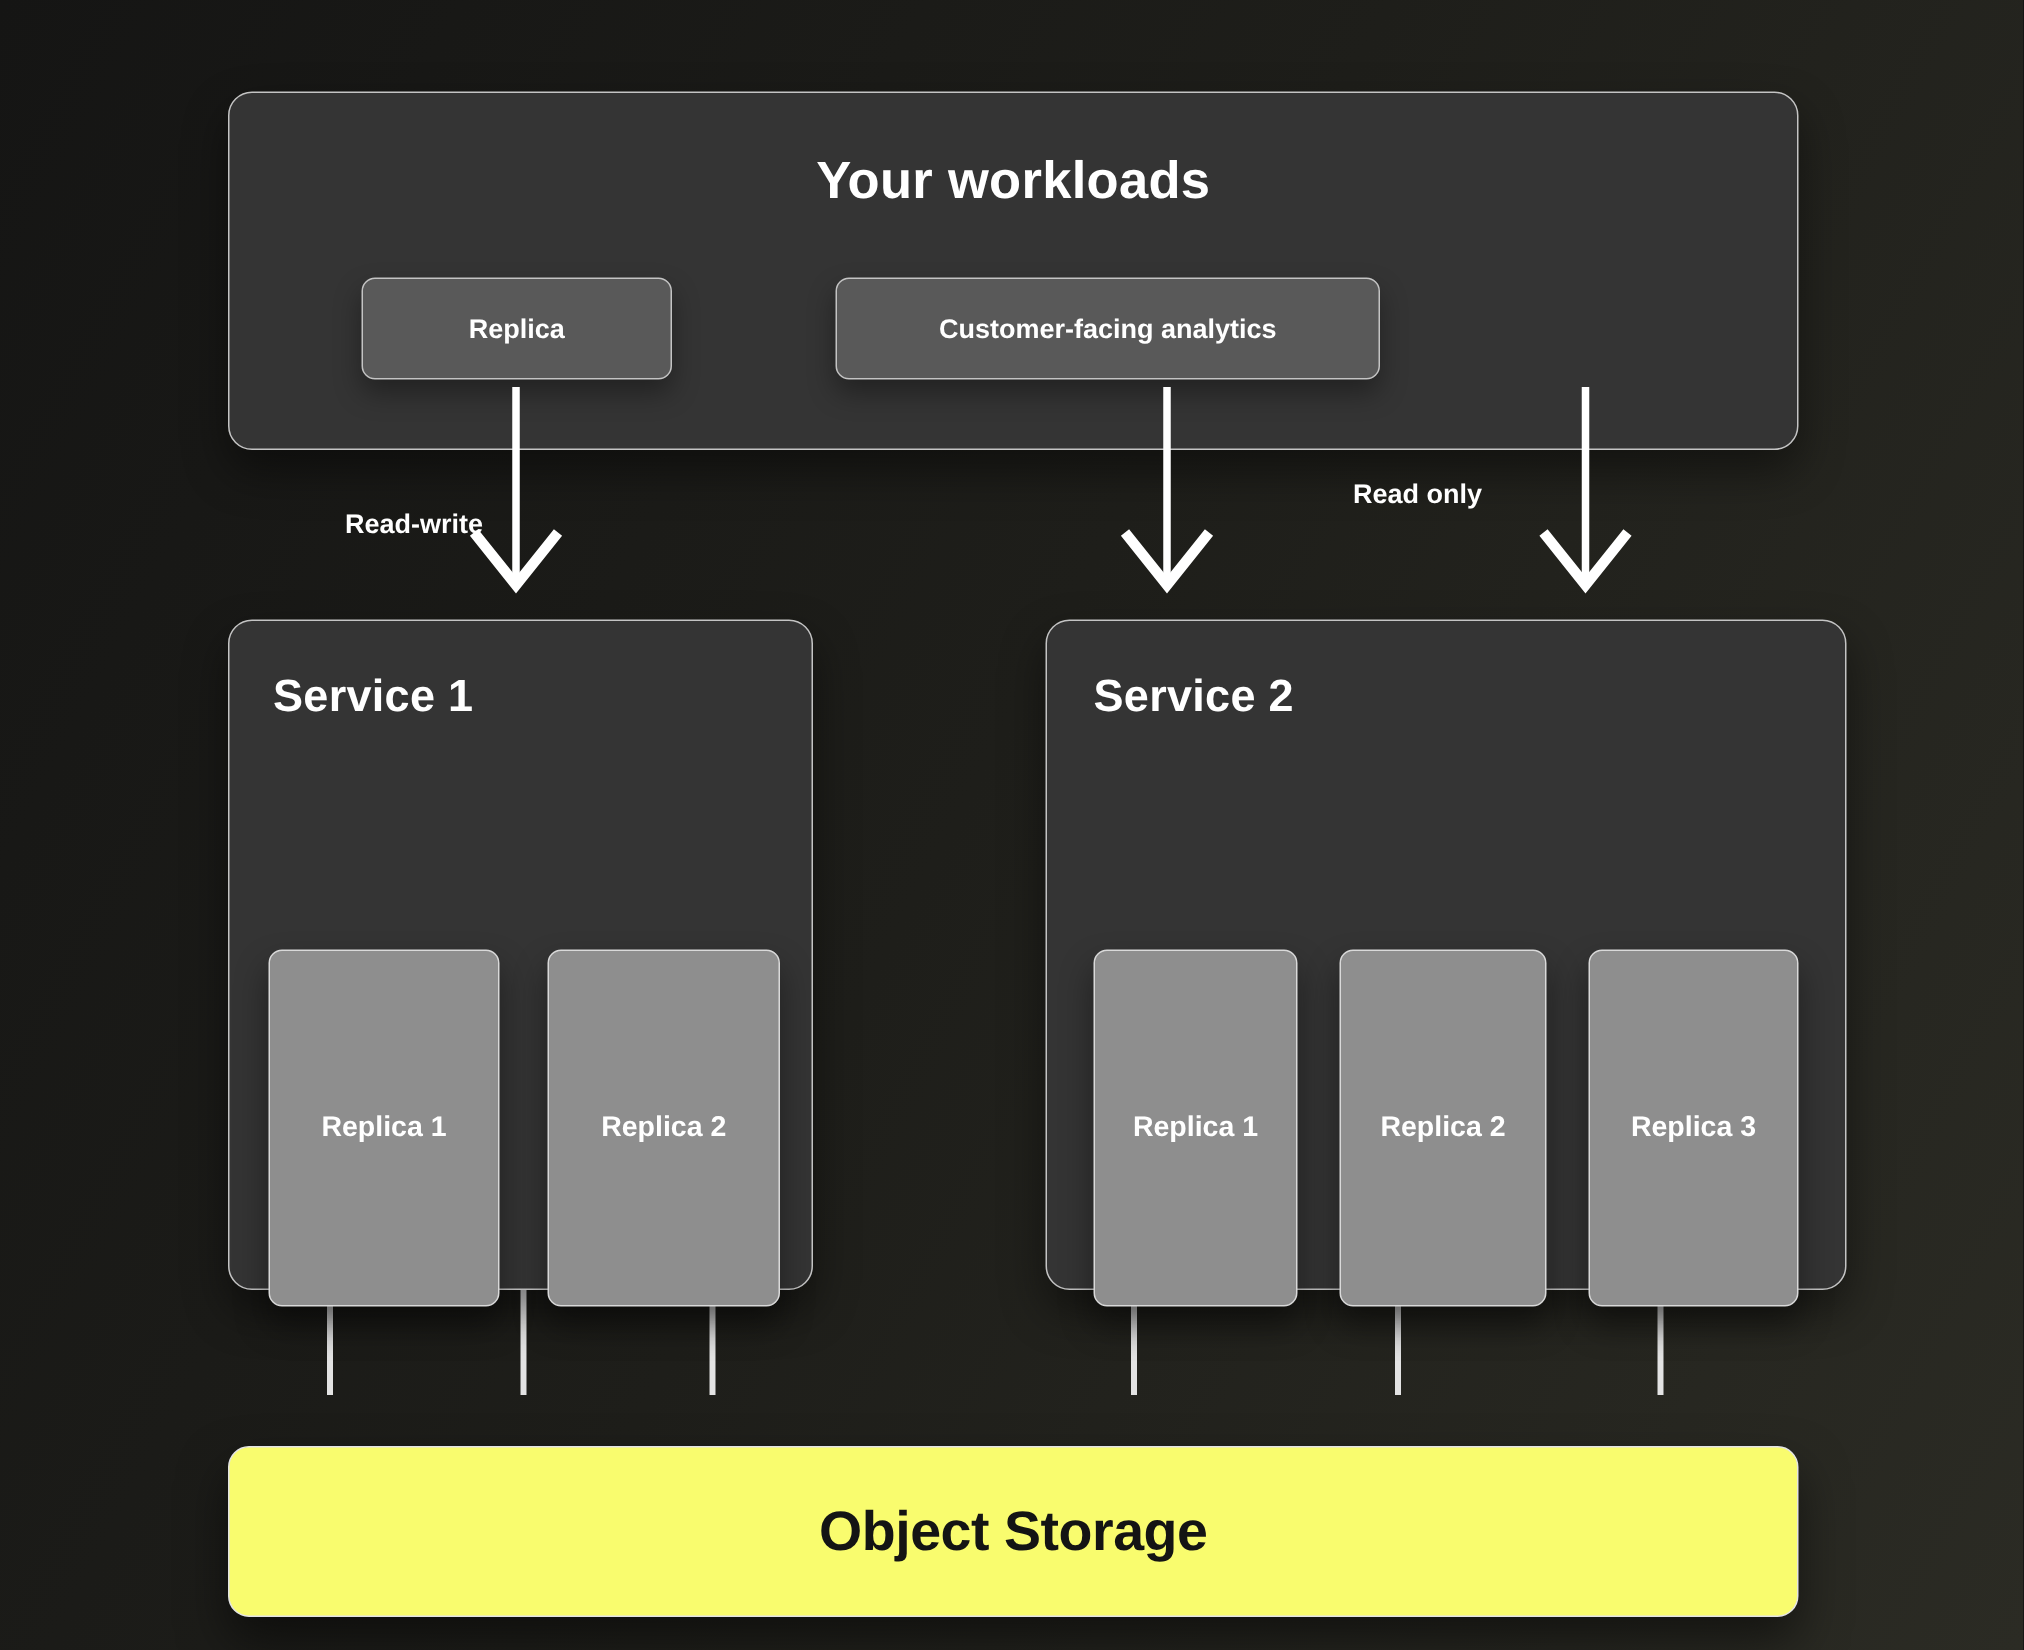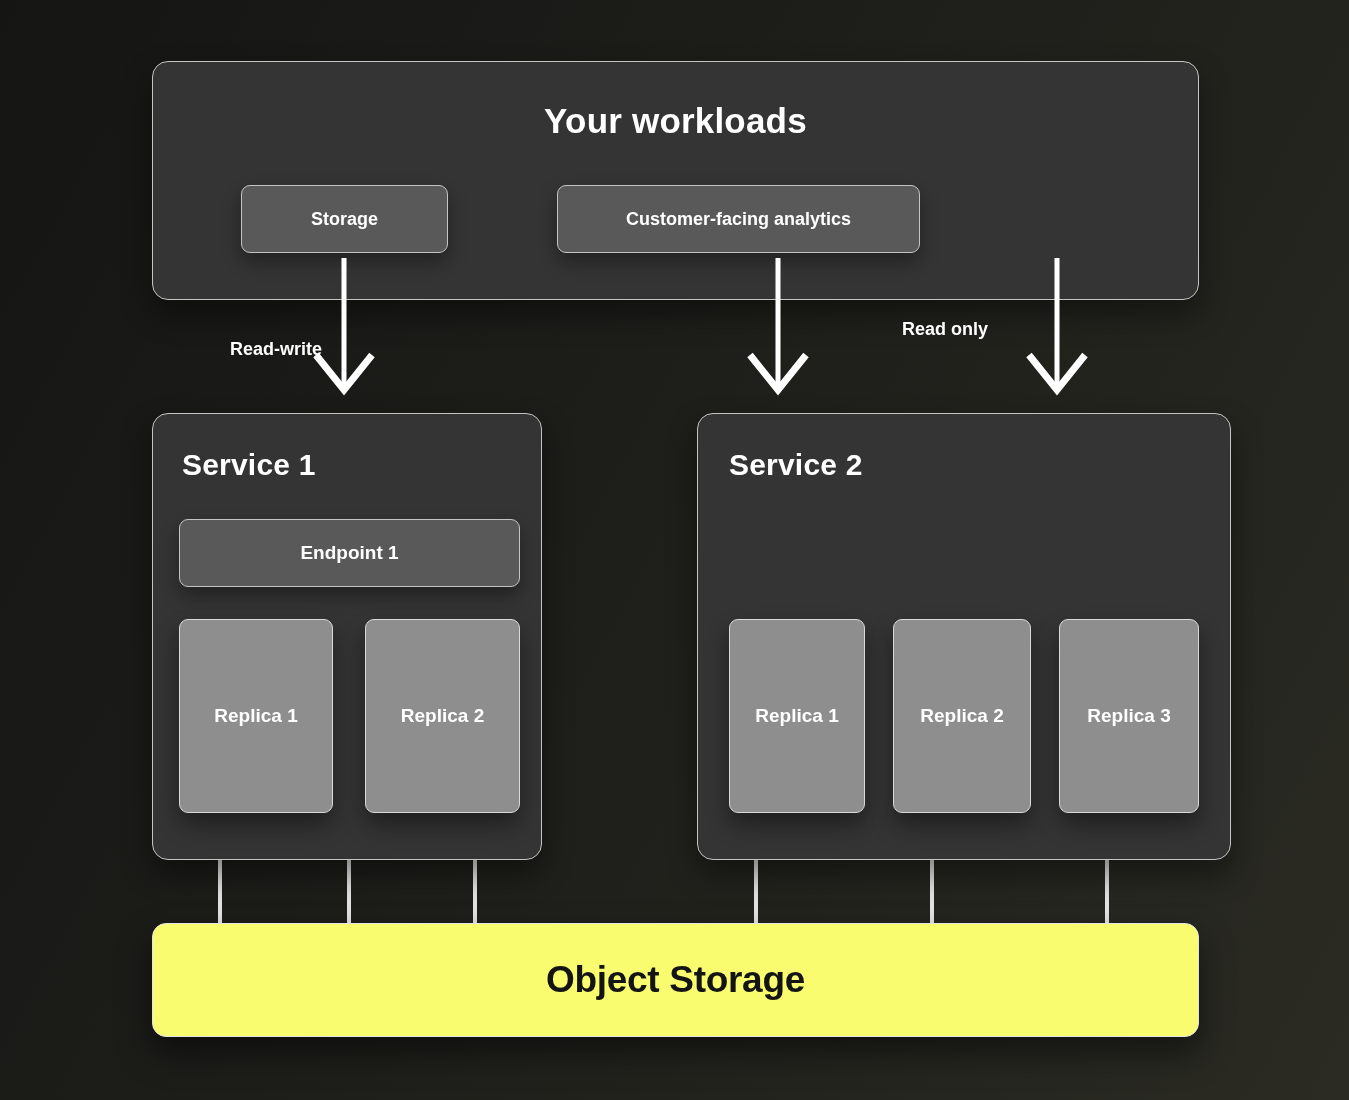--- a/index.html
+++ b/index.html
@@ -63,31 +63,31 @@
     background:var(--chip-fill); border:1.5px solid var(--chip-border); border-radius:9px;
     font-size:19px; font-weight:bold; box-sizing:border-box;
     box-shadow:0 9px 18px rgba(0,0,0,0.35); top:105px; height:68px;
   }
   .service-1 .endpoint{left:26px; width:341px;}
   .service-2 .endpoint{left:30px; width:471px;}
 
   .replica{
     position:absolute; display:flex; align-items:center; justify-content:center;
     background:var(--replica-fill); border:1.5px solid var(--replica-border); border-radius:9px;
-    font-size:19px; font-weight:bold; box-sizing:border-box; top:205px; height:194px;
+    font-size:19px; font-weight:bold; box-sizing:border-box; top:219px; height:238px;
     box-shadow:0 12px 22px rgba(0,0,0,0.4);
   }
   .service-1 .replica-1{left:26px; width:154px;}
   .service-1 .replica-2{left:212px; width:155px;}
   .service-2 .replica-1{left:31px; width:136px;}
   .service-2 .replica-2{left:195px; width:138px;}
   .service-2 .replica-3{left:361px; width:140px;}
 
   .storage-bar{
-    position:absolute; left:152px; top:923px; width:1047px; height:114px; z-index:1;
+    position:absolute; left:152px; top:964px; width:1047px; height:114px; z-index:1;
     display:flex; align-items:center; justify-content:center;
     background:var(--storage-fill); border:1.5px solid var(--storage-border); border-radius:14px;
     color:var(--storage-text); font-size:37px; font-weight:bold; letter-spacing:-0.3px;
     box-shadow:0 16px 32px rgba(0,0,0,0.5); box-sizing:border-box;
   }
 </style>
 </head>
 <body>
 
 <div class="canvas">
@@ -96,21 +96,21 @@
     <line class="connector-line" x1="220" y1="850" x2="220" y2="930"></line>
     <line class="connector-line" x1="349" y1="850" x2="349" y2="930"></line>
     <line class="connector-line" x1="475" y1="850" x2="475" y2="930"></line>
     <line class="connector-line" x1="756" y1="850" x2="756" y2="930"></line>
     <line class="connector-line" x1="932" y1="850" x2="932" y2="930"></line>
     <line class="connector-line" x1="1107" y1="850" x2="1107" y2="930"></line>
   </svg>
 
   <section class="panel workloads-panel">
     <h1 class="panel-title">Your workloads</h1>
-    <div class="chip chip-writes">Storage</div>
+    <div class="chip chip-writes">Replica</div>
     <div class="chip chip-analytics">Customer-facing analytics</div>
   </section>
 
   <div class="edge-label label-read-write">Read-write</div>
   <div class="edge-label label-read-only">Read only</div>
 
   <svg class="layer arrow-layer" viewBox="0 0 1349 1100">
     <g>
       <line class="arrow-stem" x1="344" y1="258" x2="344" y2="388"></line>
       <polyline class="arrow-head" points="316,355 344,390 372,355"></polyline>
@@ -120,21 +120,20 @@
       <polyline class="arrow-head" points="750,355 778,390 806,355"></polyline>
     </g>
     <g>
       <line class="arrow-stem" x1="1057" y1="258" x2="1057" y2="388"></line>
       <polyline class="arrow-head" points="1029,355 1057,390 1085,355"></polyline>
     </g>
   </svg>
 
   <section class="panel service-panel service-1">
     <h2 class="service-title">Service 1</h2>
-    <div class="endpoint">Endpoint 1</div>
     <div class="replica replica-1">Replica 1</div>
     <div class="replica replica-2">Replica 2</div>
   </section>
 
   <section class="panel service-panel service-2">
     <h2 class="service-title">Service 2</h2>
     <div class="replica replica-1">Replica 1</div>
     <div class="replica replica-2">Replica 2</div>
     <div class="replica replica-3">Replica 3</div>
   </section>

